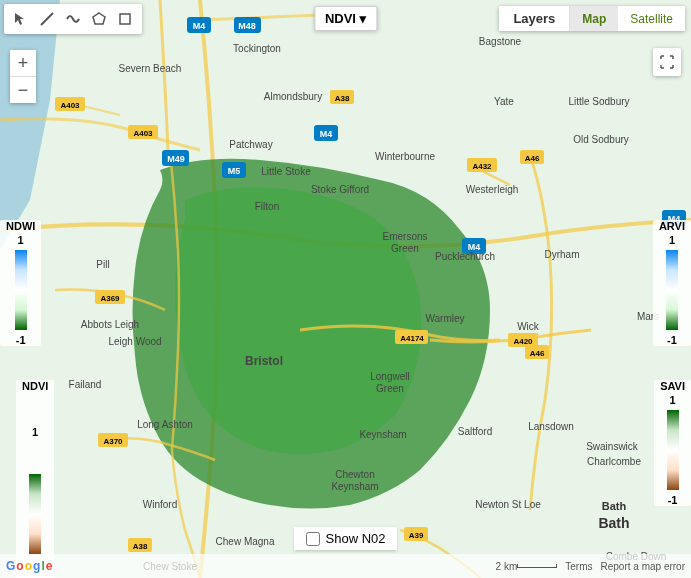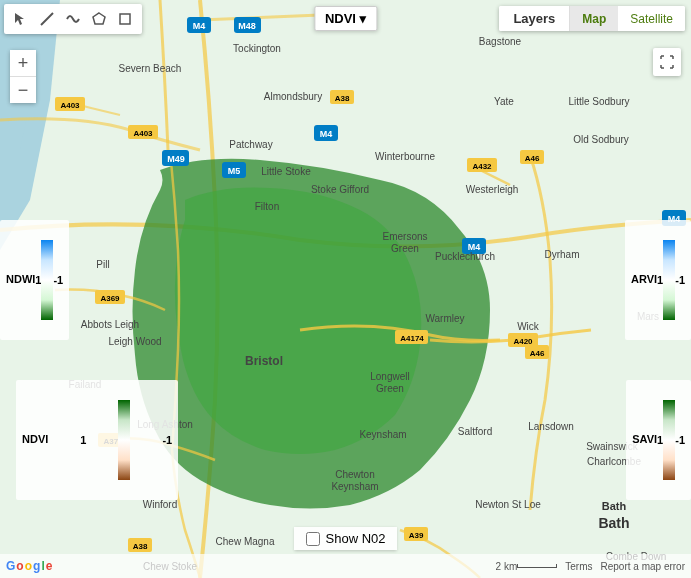--- a/index.html
+++ b/index.html
@@ -142,23 +142,24 @@
       width: 100%;
       height: 1px;
       background: #ddd;
     }
 
     
     .legend-panel {
       position: absolute;
       background: rgba(255,255,255,0.85);
       border-radius: 2px;
-      padding: 16px 6px;
+      padding: 0 6px;
       z-index: 10;
       display: flex;
+      flex-direction: column;
       align-items: center;
       font-size: 11px;
       font-weight: bold;
     }
 
     #legend-ndwi {
       left: 0;
       top: 220px;
     }
 

